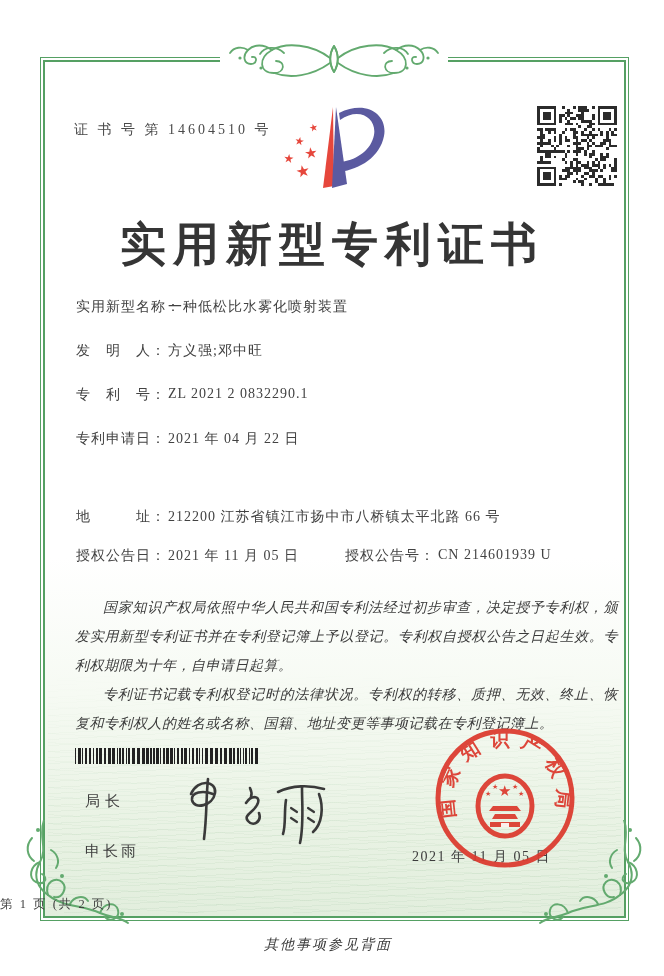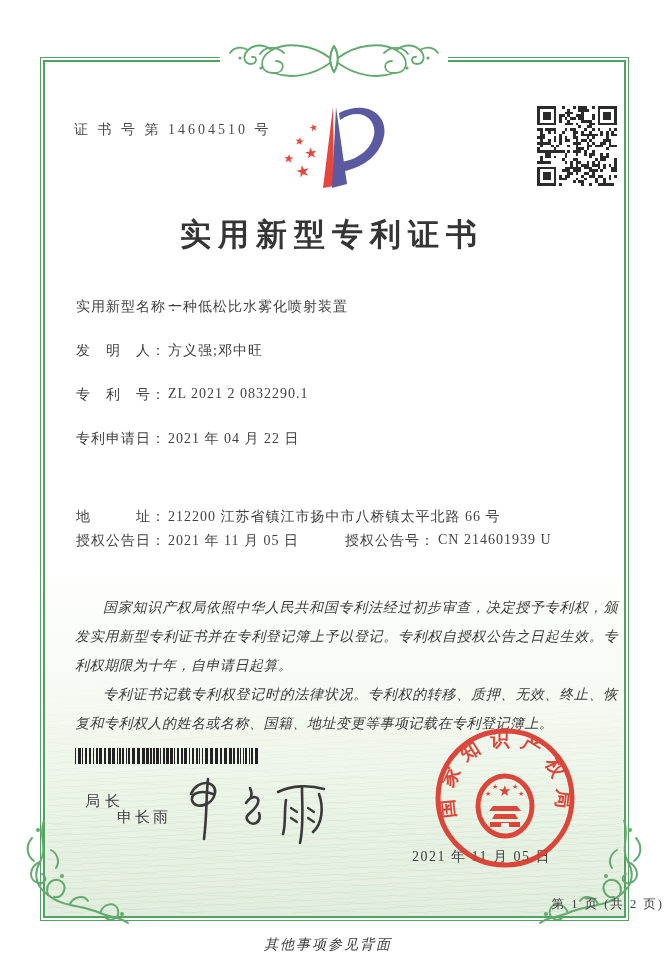--- a/index.html
+++ b/index.html
@@ -29,46 +29,46 @@
   .corner-flourish { position:absolute; width:112px; height:106px; }
   .corner-flourish.left  { left:18px;  top:820px; }
   .corner-flourish.right { left:538px; top:820px; transform:scaleX(-1); }
 
   
   .cert-no { position:absolute; left:74px; top:121px; font-size:14px; letter-spacing:3px; color:#4a4a4a;text-align:right; }
   .cnipa-logo { position:absolute; left:280px; top:102px; width:112px; height:92px; }
   .qr { position:absolute; left:537px; top:106px; width:80px; height:80px; }
   .title {
     position:absolute; left:0; right:0; top:214px; text-align:center;
-    font-size:31px; font-weight:700; letter-spacing:7px; color:#353535;
+    font-size:46px; font-weight:700; letter-spacing:7px; color:#353535;
   }
 
   
   .field-row { position:absolute; left:0; right:0; height:22px; font-size:14px; letter-spacing:1px; color:#424242; }
   .field-label { position:absolute; left:76px; white-space:nowrap; }
   .field-value { position:absolute; left:168px; white-space:nowrap; }
   .field-label2 { position:absolute; left:345px; white-space:nowrap; }
   .field-value2 { position:absolute; left:438px; white-space:nowrap; }
 
   
   .body-text {
     position:absolute; left:75px; right:46px; top:576px;
     font-size:14px; line-height:29px; font-style:italic; color:#3a3a3a;
     letter-spacing:0.5px; text-align:justify;margin-top:17px;
   }
   .body-text p { text-indent:2em; }
 
   
   .barcode { position:absolute; left:75px; top:748px; width:186px; height:16px; }
   .director-title { position:absolute; left:85px; top:792px; font-size:15px; letter-spacing:5px; color:#3e3e3e; }
-  .director-name  { position:absolute; left:85px; top:808px; font-size:15px; letter-spacing:3px; color:#3e3e3e;margin-left:32px; }
+  .director-name  { position:absolute; left:85px; top:842px; font-size:15px; letter-spacing:3px; color:#3e3e3e; }
   .signature { position:absolute; left:178px; top:763px; width:168px; height:88px; }
   .seal { position:absolute; left:423px; top:716px; width:164px; height:164px; opacity:.93; }
   .seal-date { position:absolute; left:412px; top:848px; font-size:14px; letter-spacing:1.5px; color:#3d3d3d; white-space:nowrap; }
-  .page-num { position:absolute; left:0; right:0; top:896px; text-align:right; font-size:12.5px; letter-spacing:2px; color:#404040; }
+  .page-num { position:absolute; left:0; right:0; top:896px; text-align:left; font-size:12.5px; letter-spacing:2px; color:#404040; }
   .back-note { position:absolute; left:0; right:8px; top:936px; text-align:center; font-size:14px; font-style:italic; letter-spacing:2px; color:#3a3a3a; }
 </style>
 </head>
 <body>
 
 <div class="page">
 
   <div class="frame-outer">
     <div class="frame-inner">
       <div class="guilloche"></div>
@@ -437,21 +437,21 @@
     <span class="field-value">ZL 2021 2 0832290.1</span>
   </div>
   <div class="field-row" style="top:430px">
     <span class="field-label">专利申请日：</span>
     <span class="field-value">2021 年 04 月 22 日</span>
   </div>
   <div class="field-row" style="top:508px">
     <span class="field-label">地　　　址：</span>
     <span class="field-value">212200 江苏省镇江市扬中市八桥镇太平北路 66 号</span>
   </div>
-  <div class="field-row" style="top:532px">
+  <div class="field-row" style="top:547px">
     <span class="field-label">授权公告日：</span>
     <span class="field-value">2021 年 11 月 05 日</span>
     <span class="field-label2">授权公告号：</span>
     <span class="field-value2">CN 214601939 U</span>
   </div>
 
   <div class="body-text">
     <p>国家知识产权局依照中华人民共和国专利法经过初步审查，决定授予专利权，颁发实用新型专利证书并在专利登记簿上予以登记。专利权自授权公告之日起生效。专利权期限为十年，自申请日起算。</p>
     <p>专利证书记载专利权登记时的法律状况。专利权的转移、质押、无效、终止、恢复和专利权人的姓名或名称、国籍、地址变更等事项记载在专利登记簿上。</p>
   </div>

